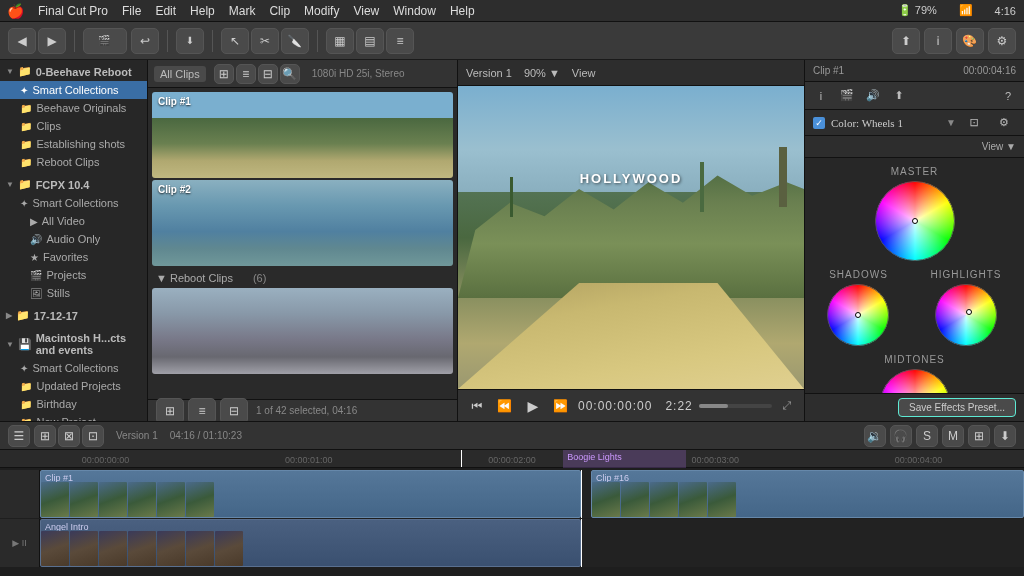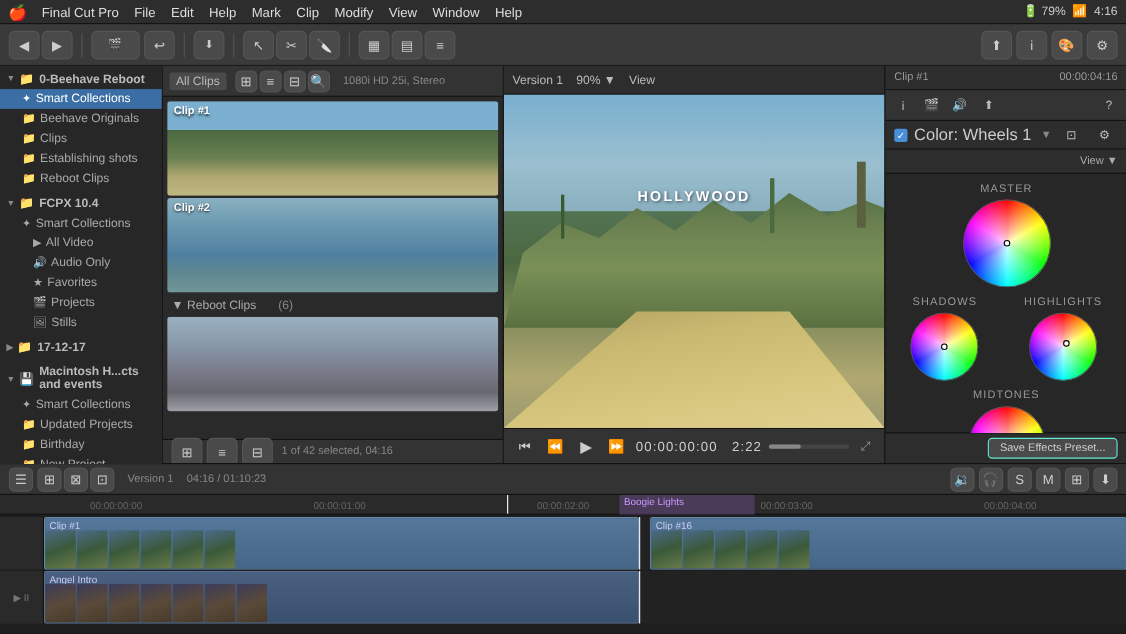--- a/index.html
+++ b/index.html
@@ -37,21 +37,21 @@
       padding: 2px 6px;
       font-size: 12px;
       color: #ddd;
       cursor: pointer;
       border-radius: 3px;
     }
     .menu-right {
       margin-left: auto;
       display: flex;
       align-items: center;
-      gap: 6px;
+      gap: 22px;
       font-size: 11px;
       color: #ccc;
     }
 
     
     #toolbar {
       height: 38px;
       background: #3a3a3a;
       border-bottom: 1px solid #1a1a1a;
       display: flex;
@@ -351,23 +351,24 @@
       height: 12px;
       background: #4a90d9;
       border-radius: 2px;
       display: flex;
       align-items: center;
       justify-content: center;
       font-size: 9px;
       color: #fff;
     }
     .color-wheels-label {
-      font-size: 15px;
+      font-size: 11px;
       color: #ccc;
       flex: 1;
+      font-family: Liberation Serif, serif;
     }
     #color-wheels-body {
       flex: 1;
       overflow-y: auto;
       padding: 8px 6px;
     }
     #color-wheels-body::-webkit-scrollbar { width: 4px; }
     #color-wheels-body::-webkit-scrollbar-track { background: #272727; }
     #color-wheels-body::-webkit-scrollbar-thumb { background: #555; }
 

